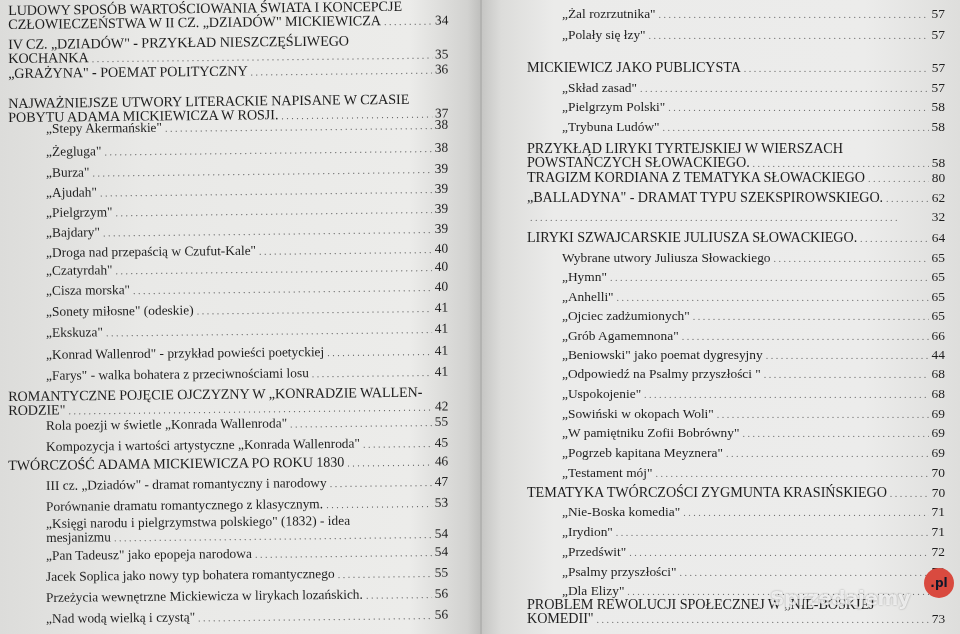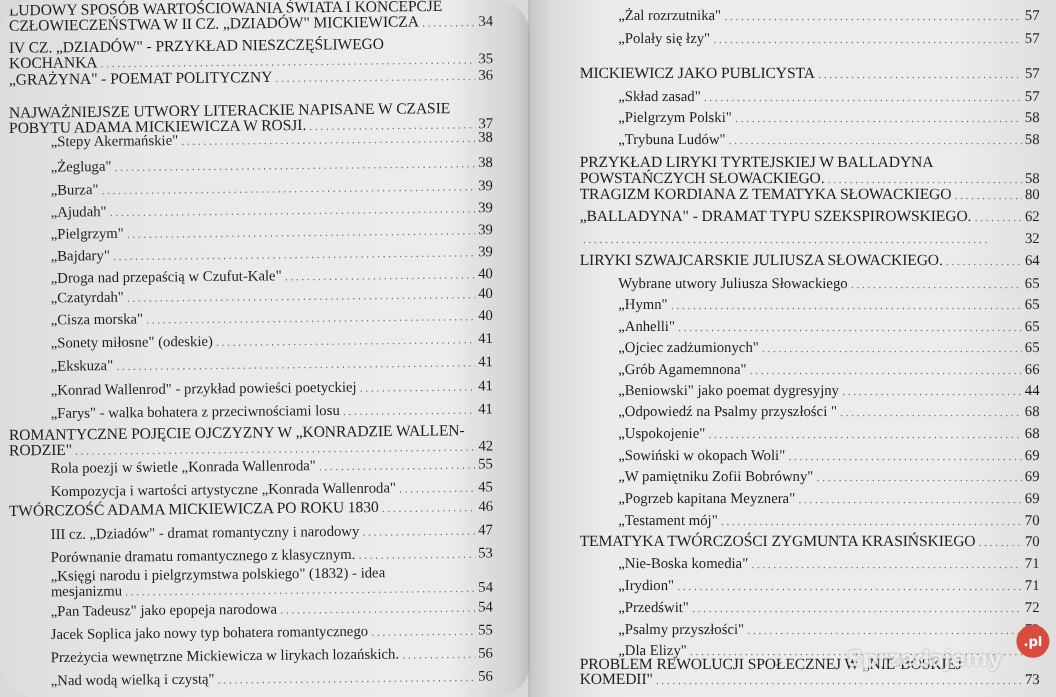--- a/index.html
+++ b/index.html
@@ -8,21 +8,20 @@
     background: #d9d9d7;
     font-family: "Liberation Serif", "DejaVu Serif", serif;
     color: #1e1e1e;
     position: relative;
   }
   .spread { position: absolute; inset: 0; display: flex; }
   .page { position: relative; height: 634px; overflow: hidden; }
   .page-left {
     width: 482px;
     background: linear-gradient(90deg, #dcdcda 0%, #e9e9e7 30%, #ececea 85%, #d2d2d0 97%, #bdbdbb 100%);
-    border-radius: 32px;
   }
   .page-right {
     width: 478px;
     background: linear-gradient(90deg, #c6c6c4 0%, #dcdcda 4%, #ebebea 15%, #ececeb 80%, #dededc 100%);
   }
   .gutter {
     position: absolute; left: 480px; top: 0; width: 2px; height: 634px;
     background: #a9a9a7; opacity: .55;
   }
   .toc { position: absolute; top: 0; left: 0; right: 0; }
@@ -50,21 +49,21 @@
   }
   .watermark .wm-text {
     font-family: "DejaVu Sans", sans-serif; font-weight: bold;
     font-size: 20px; color: rgba(255,255,255,.78);
     text-shadow: 0 0 2px rgba(0,0,0,.35);
     letter-spacing: -0.5px;
   }
   .watermark .wm-badge {
     position: absolute; left: 154px; top: -18px;
     width: 30px; height: 30px; border-radius: 50%;
-    background: #d94a3f; color: #ffffff;
+    background: #d94a3f; color: #0f172a;
     font-family: "DejaVu Sans", sans-serif; font-weight: bold; font-size: 12px;
     display: flex; align-items: center; justify-content: center;
   }
 </style>
 </head>
 <body>
 
 <div class="spread">
   <div class="page page-left">
     <div class="toc" id="toc-left">
@@ -309,21 +308,21 @@
           </div>
         </div>
         <div class="entry" style="top: 120px; left: 80px; width: 383px; transform-origin: left top;">
           <div class="lastline">
             <span>„Trybuna Ludów"</span>
             <span class="dots"></span>
             <span class="page-num">58</span>
           </div>
         </div>
         <div class="entry major" style="top: 141px; left: 45px; width: 418px; transform-origin: left top;">
-          <span class="text">PRZYKŁAD LIRYKI TYRTEJSKIEJ W BALLADYNA</span>
+          <span class="text">PRZYKŁAD LIRYKI TYRTEJSKIEJ W WIERSZACH</span>
           <div class="lastline">
             <span>POWSTAŃCZYCH SŁOWACKIEGO.</span>
             <span class="dots"></span>
             <span class="page-num">58</span>
           </div>
         </div>
         <div class="entry major" style="top: 170px; left: 45px; width: 418px; transform-origin: left top;">
           <div class="lastline">
             <span>TRAGIZM KORDIANA Z TEMATYKA SŁOWACKIEGO</span>
             <span class="dots"></span>

